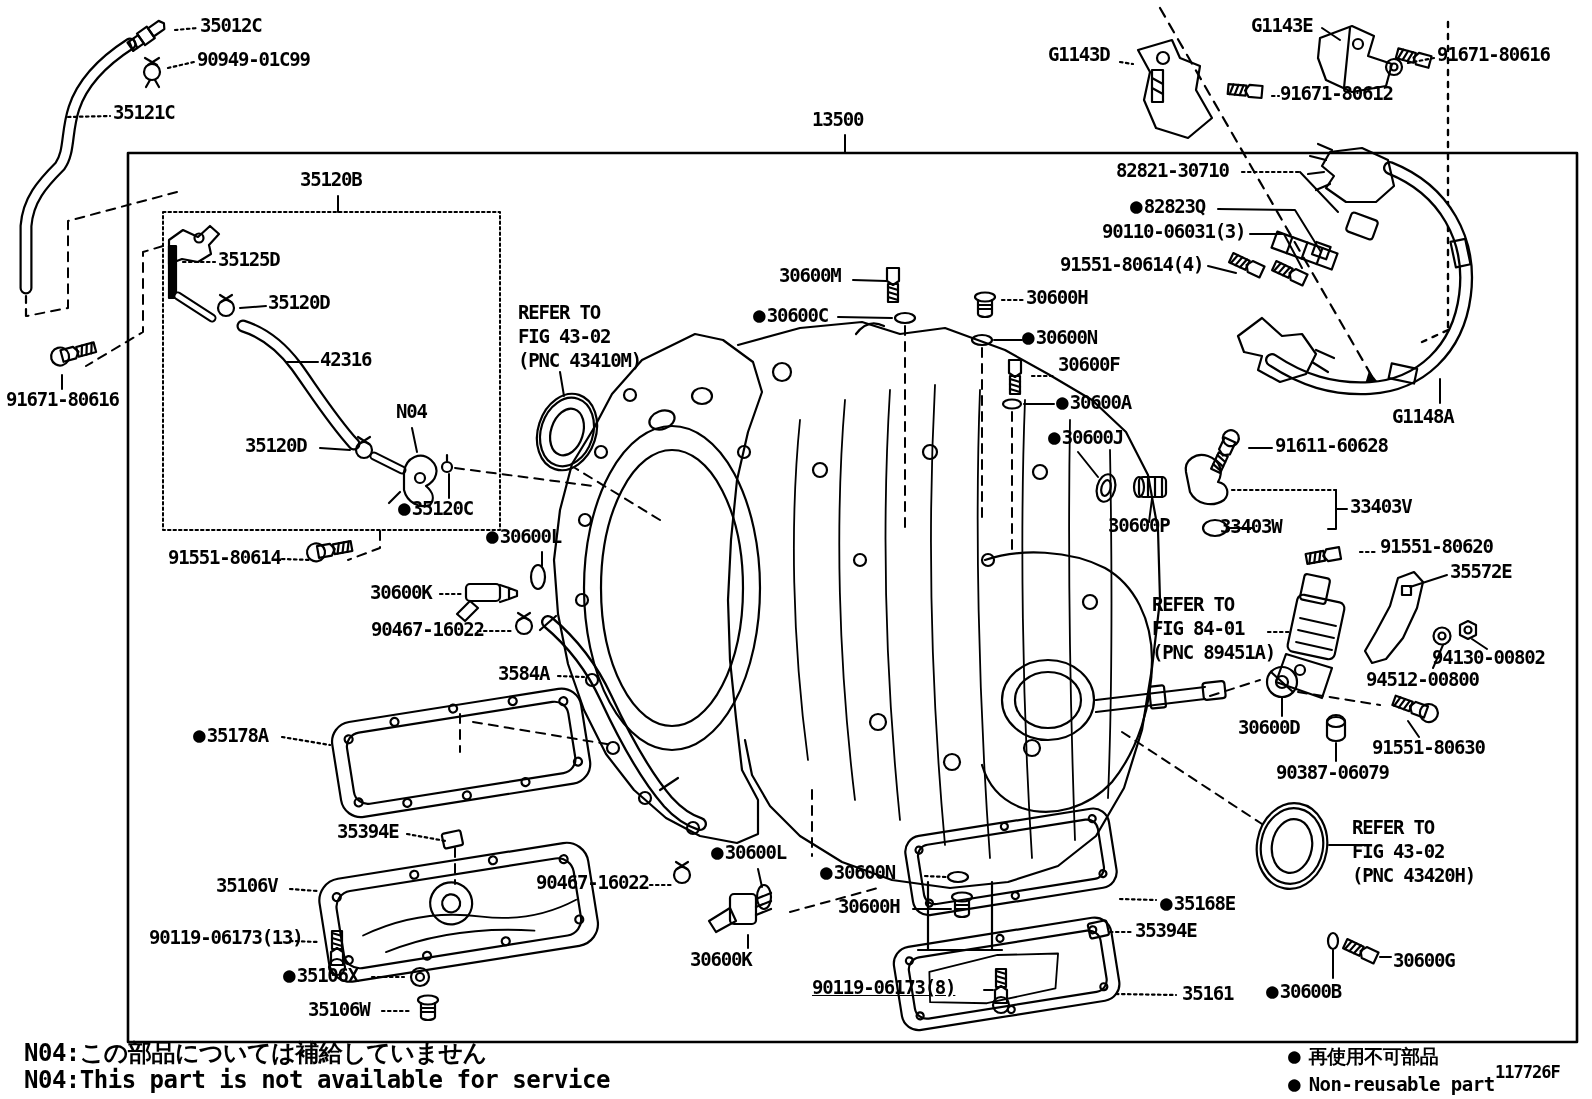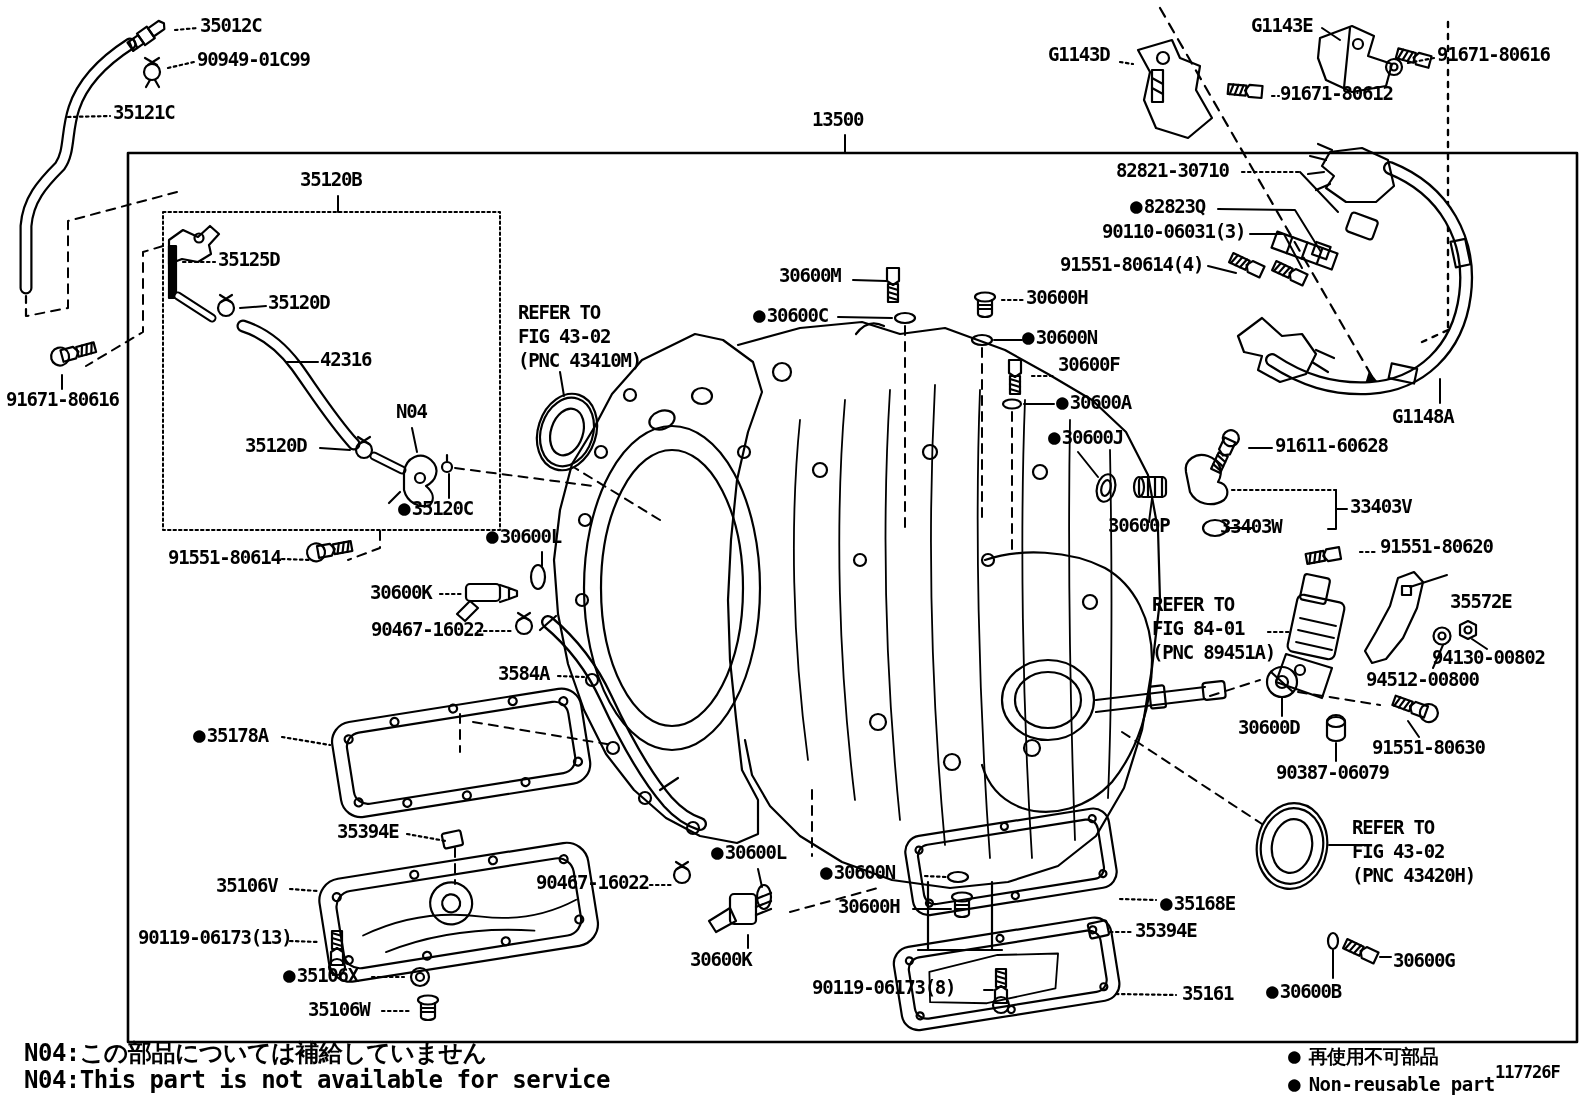--- a/index.html
+++ b/index.html
@@ -441,21 +441,21 @@
       <div class="plabel" style="left: 245px; top: 436px;">35120D</div>
       <div class="plabel" style="left: 398px; top: 498px;"><span class="ndot">●</span>35120C</div>
       <div class="plabel" style="left: 168px; top: 548px;">91551-80614</div>
       <div class="plabel" style="left: 486px; top: 526px;"><span class="ndot">●</span>30600L</div>
       <div class="plabel" style="left: 370px; top: 583px;">30600K</div>
       <div class="plabel" style="left: 371px; top: 620px;">90467-16022</div>
       <div class="plabel" style="left: 498px; top: 664px;">3584A</div>
       <div class="plabel" style="left: 193px; top: 725px;"><span class="ndot">●</span>35178A</div>
       <div class="plabel" style="left: 337px; top: 822px;">35394E</div>
       <div class="plabel" style="left: 216px; top: 876px;">35106V</div>
-      <div class="plabel" style="left: 138px; top: 928px; text-align: center;">90119-06173(13)</div>
+      <div class="plabel" style="left: 149px; top: 928px; text-align: center;">90119-06173(13)</div>
       <div class="plabel" style="left: 283px; top: 965px;"><span class="ndot">●</span>35106X</div>
       <div class="plabel" style="left: 308px; top: 1000px;">35106W</div>
       <div class="plabel" style="left: 812px; top: 110px;">13500</div>
       <div class="plabel" style="left: 779px; top: 266px;">30600M</div>
       <div class="plabel" style="left: 753px; top: 305px;"><span class="ndot">●</span>30600C</div>
       <div class="plabel" style="left: 1026px; top: 288px;">30600H</div>
       <div class="plabel" style="left: 1022px; top: 327px;"><span class="ndot">●</span>30600N</div>
       <div class="plabel" style="left: 1058px; top: 355px;">30600F</div>
       <div class="plabel" style="left: 1056px; top: 392px;"><span class="ndot">●</span>30600A</div>
       <div class="plabel" style="left: 1048px; top: 427px;"><span class="ndot">●</span>30600J</div>
@@ -466,37 +466,37 @@
       <div class="plabel" style="left: 1116px; top: 161px;">82821-30710</div>
       <div class="plabel" style="left: 1130px; top: 196px;"><span class="ndot">●</span>82823Q</div>
       <div class="plabel" style="left: 1102px; top: 222px;">90110-06031(3)</div>
       <div class="plabel" style="left: 1060px; top: 255px;">91551-80614(4)</div>
       <div class="plabel" style="left: 1392px; top: 407px;">G1148A</div>
       <div class="plabel" style="left: 1275px; top: 436px;">91611-60628</div>
       <div class="plabel" style="left: 1350px; top: 497px;">33403V</div>
       <div class="plabel" style="left: 1220px; top: 517px;">33403W</div>
       <div class="plabel" style="left: 1108px; top: 516px;">30600P</div>
       <div class="plabel" style="left: 1380px; top: 537px;">91551-80620</div>
-      <div class="plabel" style="left: 1450px; top: 592px;">35572E</div>
+      <div class="plabel" style="left: 1450px; top: 562px;">35572E</div>
       <div class="plabel" style="left: 1432px; top: 648px;">94130-00802</div>
       <div class="plabel" style="left: 1366px; top: 670px;">94512-00800</div>
       <div class="plabel" style="left: 1238px; top: 718px;">30600D</div>
       <div class="plabel" style="left: 1372px; top: 738px;">91551-80630</div>
       <div class="plabel" style="left: 1276px; top: 763px;">90387-06079</div>
       <div class="plabel" style="left: 1160px; top: 893px;"><span class="ndot">●</span>35168E</div>
       <div class="plabel" style="left: 1135px; top: 921px;">35394E</div>
       <div class="plabel" style="left: 1393px; top: 945px; margin-top: 6px;">30600G</div>
       <div class="plabel" style="left: 1266px; top: 981px;"><span class="ndot">●</span>30600B</div>
       <div class="plabel" style="left: 1182px; top: 984px;">35161</div>
       <div class="plabel" style="left: 711px; top: 842px;"><span class="ndot">●</span>30600L</div>
       <div class="plabel" style="left: 820px; top: 862px;"><span class="ndot">●</span>30600N</div>
       <div class="plabel" style="left: 838px; top: 897px;">30600H</div>
       <div class="plabel" style="left: 536px; top: 873px;">90467-16022</div>
       <div class="plabel" style="left: 690px; top: 950px;">30600K</div>
-      <div class="plabel" style="left: 812px; top: 978px;">90119-06173(8)</div>
+      <div class="plabel" style="left: 812px; top: 978px; text-decoration: underline;">90119-06173(8)</div>
       <div class="plabel" style="left: 518px; top: 300px; line-height: 1.27;">REFER TO
 FIG 43-02
 (PNC 43410M)</div>
       <div class="plabel" style="left: 1152px; top: 592px; line-height: 1.27;">REFER TO
 FIG 84-01
 (PNC 89451A)</div>
       <div class="plabel" style="left: 1352px; top: 815px; line-height: 1.27;">REFER TO
 FIG 43-02
 (PNC 43420H)</div>
     </div>

